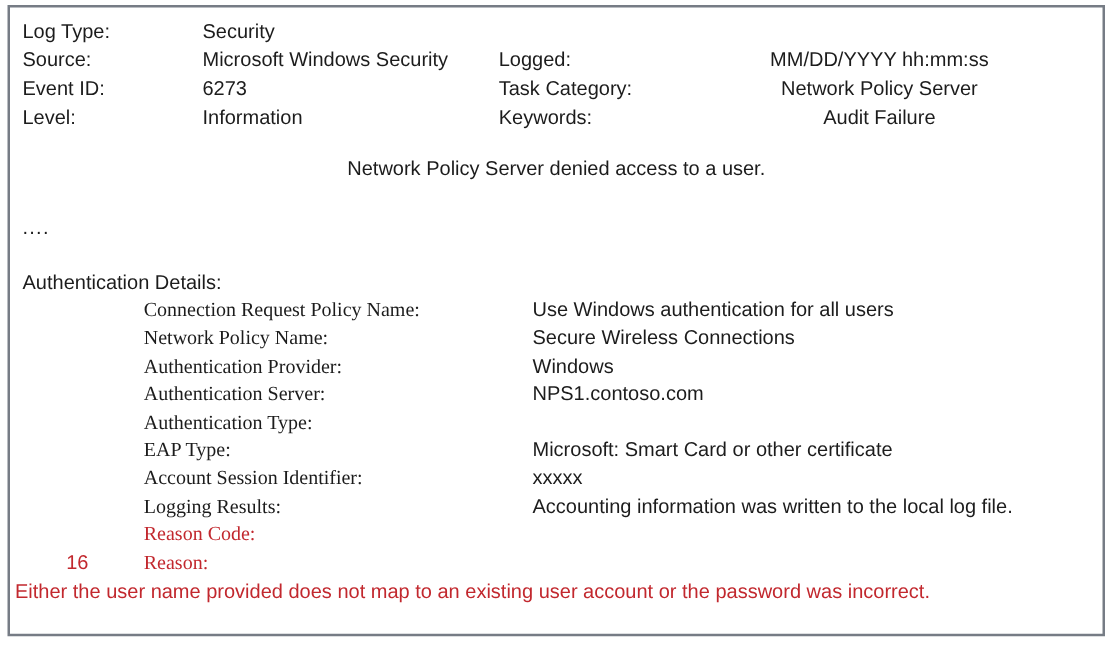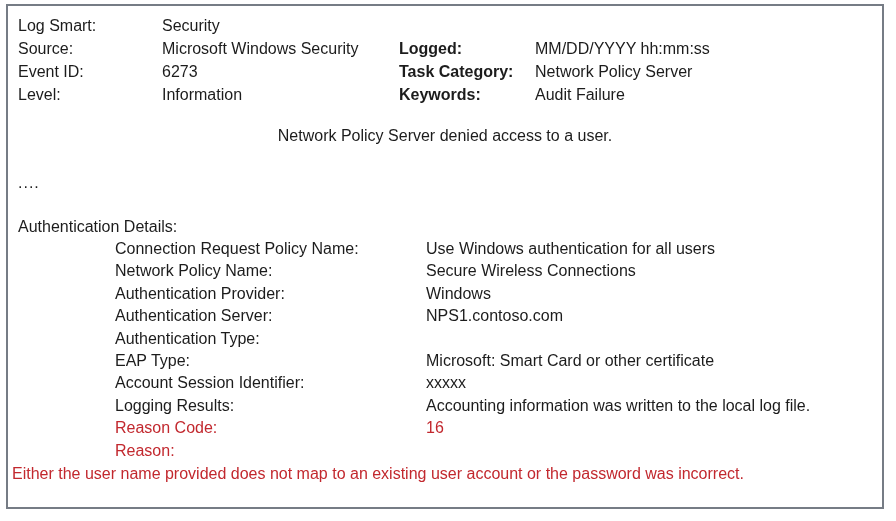--- a/index.html
+++ b/index.html
@@ -20,40 +20,40 @@
     position:absolute;left:6px;top:4px;width:878px;height:505px;
     box-sizing:border-box;
     border:2px solid var(--border);
     background:var(--background);
     padding:8px 10px 0 10px;
   }
   
   .hrow{display:flex;line-height:23px;white-space:nowrap;}
   .hl{width:100px;flex:none;}
   .hv{width:237px;flex:none;margin-left:44px;}
-  .hrl{width:136px;flex:none;font-weight:bold;}
-  .hrv{flex:1;}
+  .hrl{width:136px;flex:none;}
+  .hrv{flex:1;text-align:center;}
   .desc{margin-top:18px;line-height:23px;text-align:center;}
   .ellipsis{margin-top:24px;line-height:23px;letter-spacing:1px;}
   .auth-heading{margin-top:21px;line-height:23px;}
   .drow{display:flex;height:22.4px;line-height:22.4px;white-space:nowrap;}
-  .dl{width:276px;flex:none;margin-left:97px;}
+  .dl{width:276px;flex:none;margin-left:97px;font-family:Liberation Serif, serif;}
   .dv{flex:1;margin-left:35px;}
-  .red{color:var(--red);}
+  .red{color:var(--red);flex-direction:column;}
   .footer{margin-left:-6px;margin-top:1px;line-height:22px;white-space:nowrap;}
 </style>
 </head>
 <body>
 
 <div class="frame">
 
   <div class="header">
 
       <div class="hrow">
-        <span class="hl">Log Smart:</span>
+        <span class="hl">Log Type:</span>
         <span class="hv">Security</span>
         <span class="hrl"></span>
         <span class="hrv"></span>
       </div>
 
       <div class="hrow">
         <span class="hl">Source:</span>
         <span class="hv">Microsoft Windows Security</span>
         <span class="hrl">Logged:</span>
         <span class="hrv">MM/DD/YYYY hh:mm:ss</span>

